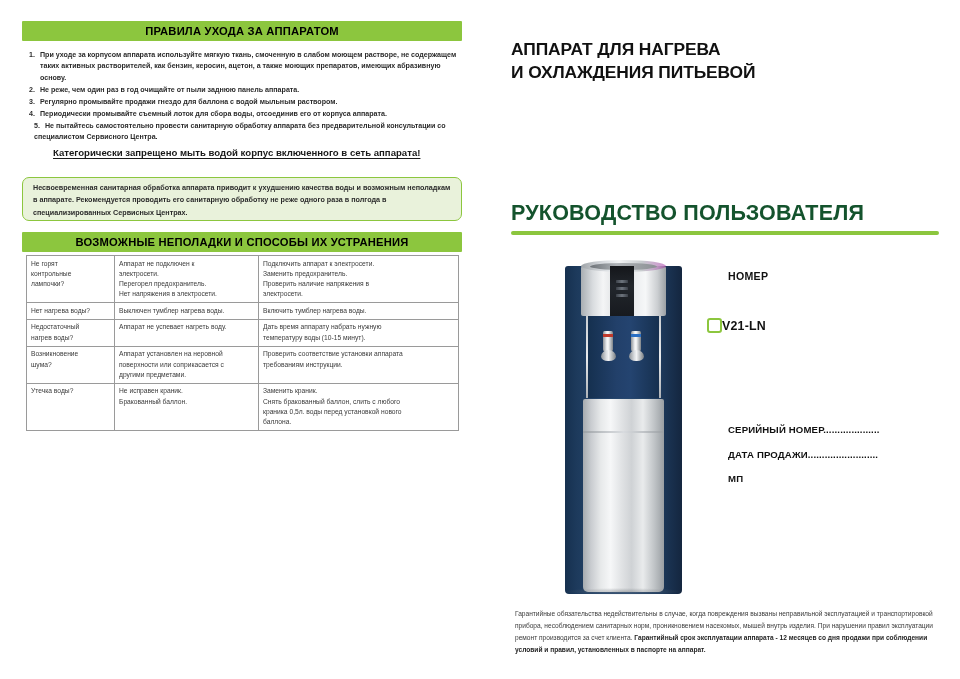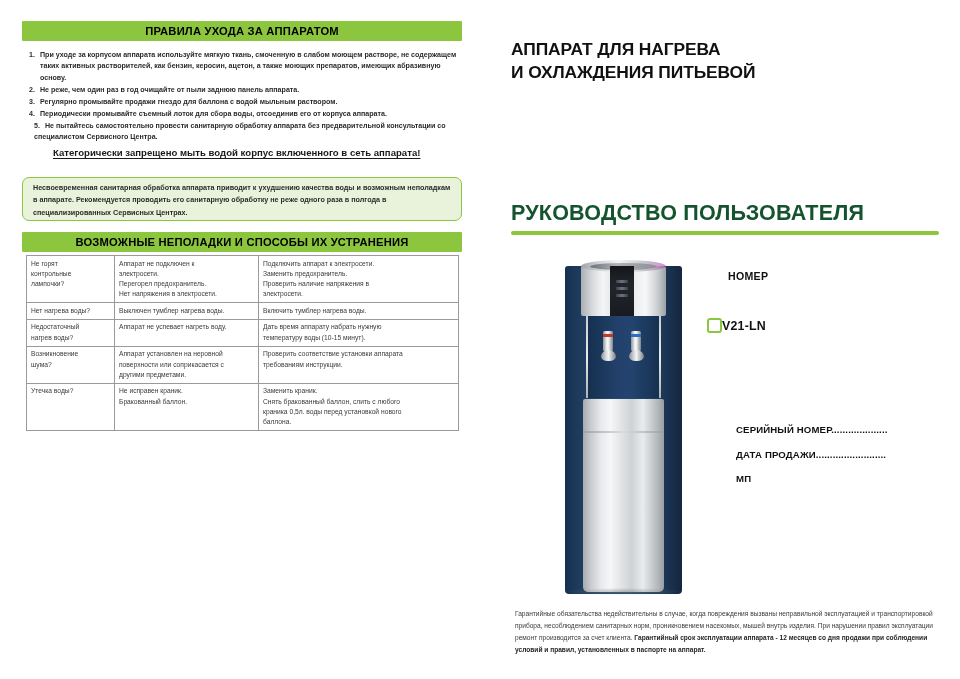--- a/index.html
+++ b/index.html
@@ -234,21 +234,21 @@
   }
   .model-name {
     font-size: 12.4px;
     font-weight: bold;
     color: #111111;
     letter-spacing: 0.2px;
   }
 
   .serial-block {
     position: absolute;
-    left: 256px;
+    left: 248px;
     top: 425px;
     width: 220px;
     font-size: 9.6px;
     font-weight: bold;
     color: #111111;
     line-height: 1.0;
   }
   .serial-line { margin-bottom: 15px; letter-spacing: 0.15px; }
   .serial-line.mp { margin-bottom: 12px; }
 

